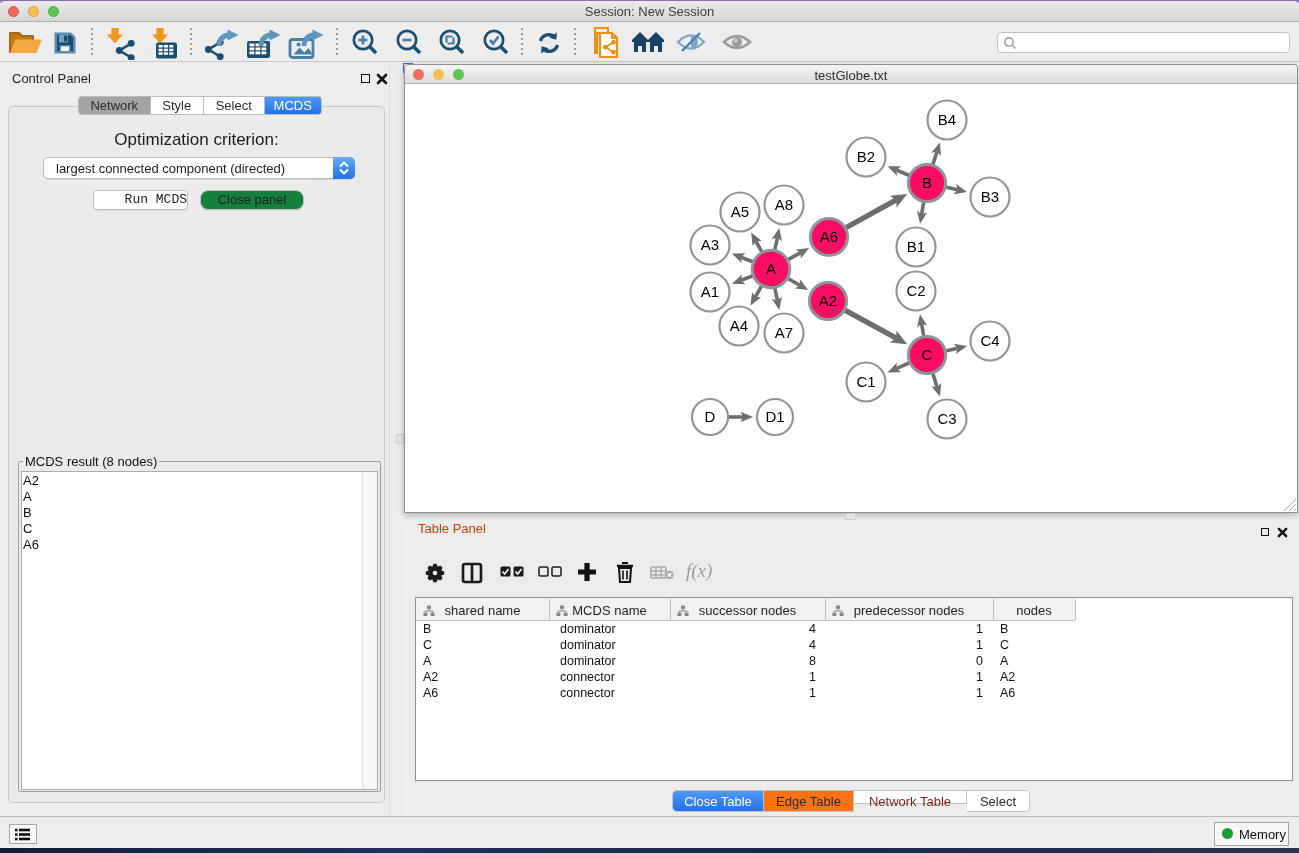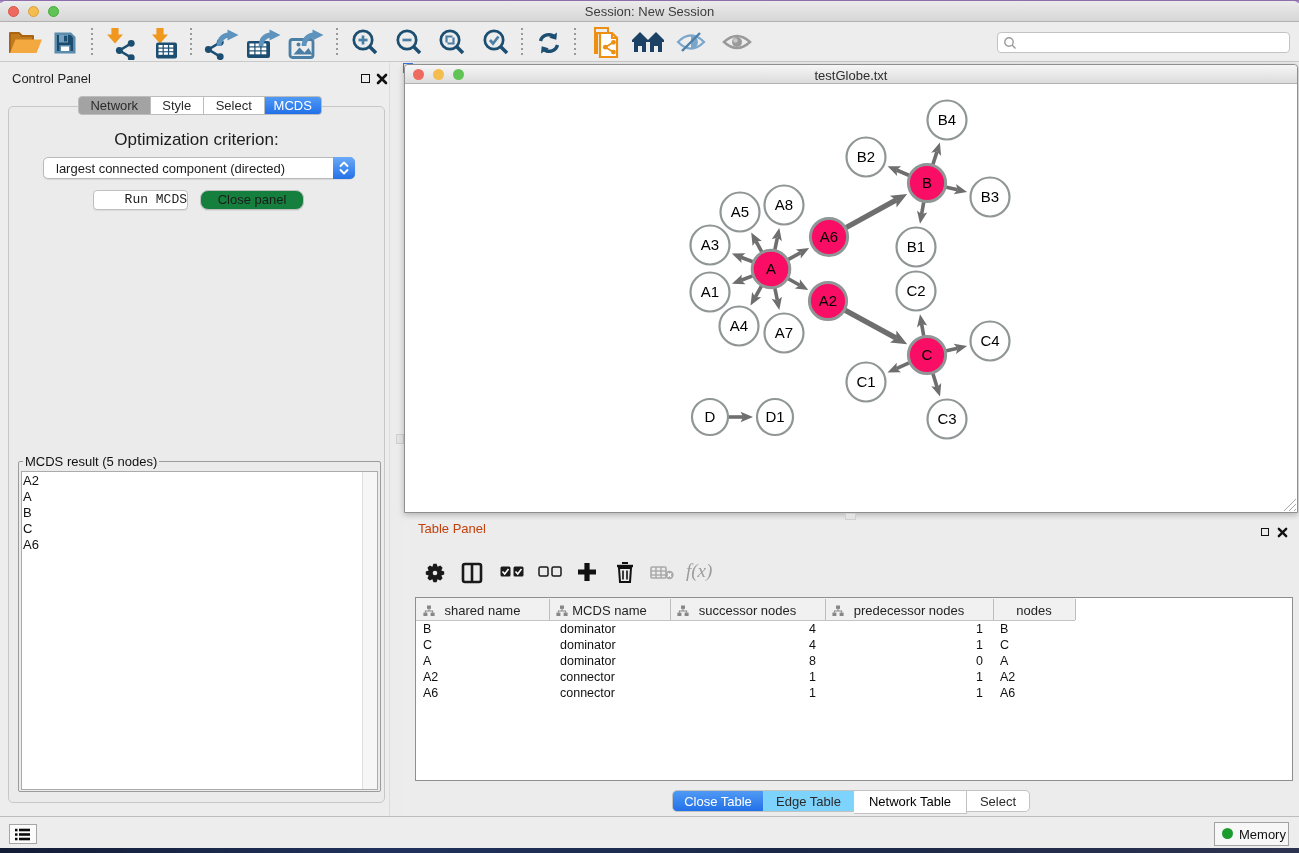--- a/index.html
+++ b/index.html
@@ -158,21 +158,21 @@
 <div class="abs" style="left:43px;top:157px;width:312px;height:22px;background:#fff;border:1px solid #b9b9b9;border-radius:5px;box-shadow:0 1px 1px rgba(0,0,0,0.08);"></div>
 <div class="abs" style="left:56px;top:161px;font-size:13px;color:#1c1c1c;">largest connected component (directed)</div>
 <div class="abs" style="left:333px;top:157px;width:22px;height:22px;background:linear-gradient(#6aaaf7,#2471e9);border-radius:0 5px 5px 0;"></div>
 <svg class="abs" style="left:337px;top:160px" width="14" height="16" viewBox="0 0 14 16">
     <path d="M3.5 6 L7 2.5 L10.5 6" fill="none" stroke="#fff" stroke-width="1.8" stroke-linecap="round" stroke-linejoin="round"></path>
     <path d="M3.5 10 L7 13.5 L10.5 10" fill="none" stroke="#fff" stroke-width="1.8" stroke-linecap="round" stroke-linejoin="round"></path>
   </svg>
 <div class="abs" style="left:93px;top:190px;width:95px;height:20px;background:#fff;border:1px solid #c0c0c0;border-radius:4px;font-size:13px;color:#1c1c1c;text-align:right;line-height:18px;box-shadow:0 1px 1px rgba(0,0,0,0.07);font-family:Liberation Mono, monospace;">Run MCDS</div>
 <div class="abs" style="left:200px;top:190px;width:104px;height:20px;background:#15803d;border:1px solid #c0c0c0;border-radius:8px;font-size:13px;color:#1c1c1c;text-align:center;line-height:18px;box-shadow:0 1px 1px rgba(0,0,0,0.07);">Close panel</div>
 <fieldset class="abs" style="left:18px;top:454px;width:363px;height:338px;border:1px solid #9c9c9c;border-radius:2px;padding:0;">
-    <legend style="margin-left:4px;padding:0 2px;font-size:13px;color:#111;">MCDS result (5 nodes)</legend>
+    <legend style="margin-left:4px;padding:0 2px;font-size:13px;color:#111;">MCDS result (8 nodes)</legend>
   </fieldset>
 <div class="abs" style="left:21px;top:471px;width:357px;height:319px;background:#fff;border:1px solid #ababab;"></div>
 <div class="abs" style="left:362px;top:472px;width:15px;height:317px;background:#f6f6f6;border-left:1px solid #e0e0e0;"></div>
 <div class="abs" style="left:23px;top:473px;font-size:13px;color:#111;">A2</div>
 <div class="abs" style="left:23px;top:489px;font-size:13px;color:#111;">A</div>
 <div class="abs" style="left:23px;top:505px;font-size:13px;color:#111;">B</div>
 <div class="abs" style="left:23px;top:521px;font-size:13px;color:#111;">C</div>
 <div class="abs" style="left:23px;top:537px;font-size:13px;color:#111;">A6</div>
 <div class="abs" style="left:404px;top:64px;width:894px;height:449px;background:#fff;border:1px solid #8f8f8f;border-radius:4px 4px 0 0;box-shadow:0 2px 6px rgba(0,0,0,0.25);"></div>
 <div class="abs" style="left:405px;top:65px;width:892px;height:19px;background:linear-gradient(#f6f6f6,#dcdcdc);border-bottom:1px solid #b3b3b3;border-radius:4px 4px 0 0;"></div>
@@ -369,22 +369,22 @@
 <div class="abs" style="left:560px;top:670px;font-size:12.5px;color:#111;">connector</div>
 <div class="abs" style="left:670px;top:670px;width:146px;text-align:right;font-size:12.5px;color:#111;">1</div>
 <div class="abs" style="left:825px;top:670px;width:158px;text-align:right;font-size:12.5px;color:#111;">1</div>
 <div class="abs" style="left:1000px;top:670px;font-size:12.5px;color:#111;">A2</div>
 <div class="abs" style="left:423px;top:686px;font-size:12.5px;color:#111;">A6</div>
 <div class="abs" style="left:560px;top:686px;font-size:12.5px;color:#111;">connector</div>
 <div class="abs" style="left:670px;top:686px;width:146px;text-align:right;font-size:12.5px;color:#111;">1</div>
 <div class="abs" style="left:825px;top:686px;width:158px;text-align:right;font-size:12.5px;color:#111;">1</div>
 <div class="abs" style="left:1000px;top:686px;font-size:12.5px;color:#111;">A6</div>
 <div class="abs" style="left:672px;top:790px;width:92px;height:22px;background:linear-gradient(#509af5,#2270e8);color:#fff;border-radius:5px 0 0 5px;border:1px solid #c2c2c2;border-left-width:1px;font-size:13px;text-align:center;line-height:21px;">Close Table</div>
-<div class="abs" style="left:764px;top:790px;width:90px;height:22px;background:#7dd3fc;color:#2b2b2b;border:1px solid #c2c2c2;border-left-width:0px;font-size:13px;text-align:center;line-height:21px;">Edge Table</div>
-<div class="abs" style="left:854px;top:790px;width:113px;height:24px;background:#fff;color:#000000;border:1px solid #c2c2c2;border-left-width:0px;font-size:13px;text-align:center;line-height:21px;">Network Table</div>
+<div class="abs" style="left:764px;top:790px;width:90px;height:22px;background:#f97316;color:#2b2b2b;border:1px solid #c2c2c2;border-left-width:0px;font-size:13px;text-align:center;line-height:21px;">Edge Table</div>
+<div class="abs" style="left:854px;top:790px;width:113px;height:14px;background:#fff;color:#7f1d1d;border:1px solid #c2c2c2;border-left-width:0px;font-size:13px;text-align:center;line-height:21px;">Network Table</div>
 <div class="abs" style="left:967px;top:790px;width:63px;height:22px;background:#fff;color:#2b2b2b;border-radius:0 5px 5px 0;border:1px solid #c2c2c2;border-left-width:0px;font-size:13px;text-align:center;line-height:21px;">Select</div>
 <div class="abs" style="left:0;top:816px;width:1299px;height:32px;background:#ededed;border-top:1px solid #bdbdbd;"></div>
 <div class="abs" style="left:9px;top:824px;width:28px;height:20px;background:#fbfbfb;border:1px solid #a6a6a6;"></div>
 <svg class="abs" style="left:14px;top:828px" width="18" height="13" viewBox="0 0 18 13">
 <g stroke="#0a0a0a" stroke-width="2.6">
       <line x1="5" y1="2" x2="16" y2="2"></line>
       <line x1="5" y1="6.5" x2="16" y2="6.5"></line>
       <line x1="5" y1="11" x2="16" y2="11"></line>
     </g>
 <g fill="#0a0a0a">

